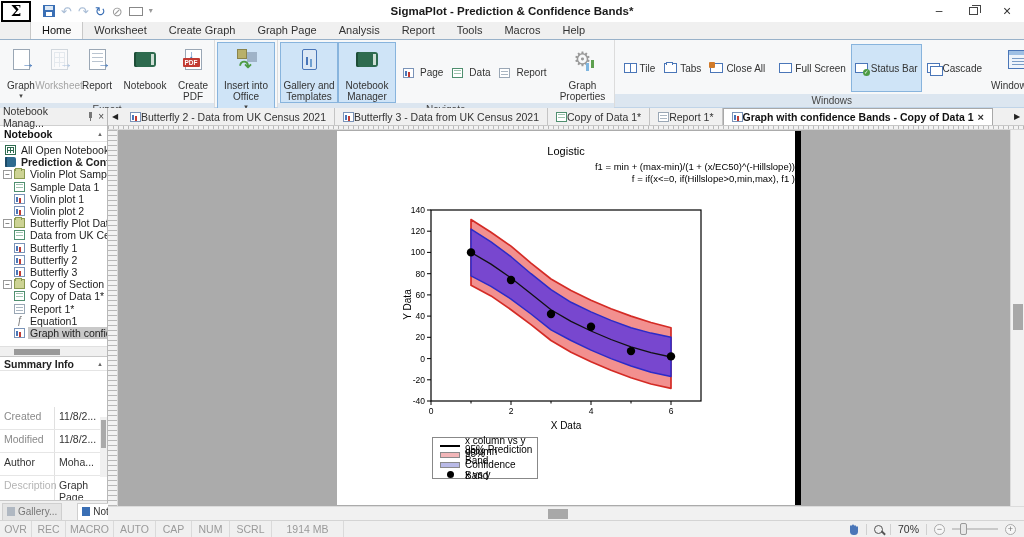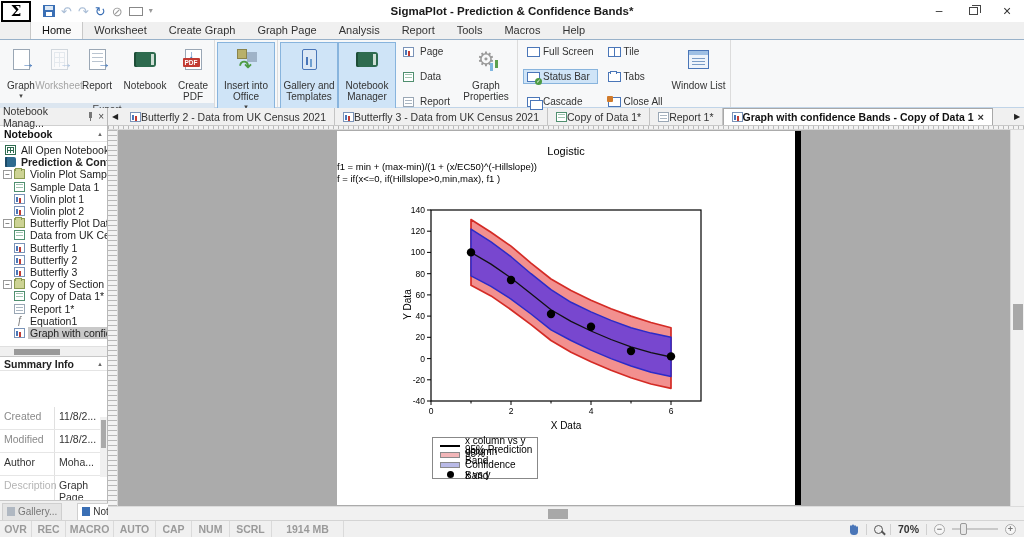--- a/index.html
+++ b/index.html
@@ -33,21 +33,21 @@
   .rgroup { display:flex; flex-direction:column; border-right:1px solid #dcdcdc; }
   .rgroup-body { flex:1; display:flex; align-items:stretch; padding:2px 2px 0; }
   .rgroup-label { height:13px; font-size:10px; color:#444; text-align:center; background:#dce6f0; line-height:13px; }
   .rgroup-label.blue { background:#c2d8ee; }
   .rbtn { width:38px; display:flex; flex-direction:column; align-items:center; padding-top:3px; border:1px solid transparent; }
   .rbtn.wide { width:58px; }
   .rbtn.hl { background:#cfe4f7; border:1px solid #88b4dd; }
   .rbtn .rlabel { font-size:10px; color:#333; text-align:center; line-height:1.1; margin-top:8px; }
   .rbtn.disabled .rlabel { color:#a5a5a5; }
   .caret { font-size:7px; color:#444; line-height:1; margin-top:1px; }
-  .smallcol { display:flex; flex-direction:column; justify-content:flex-start; padding:2px 3px; gap:10px; }
+  .smallcol { display:flex; justify-content:flex-start; padding:2px 3px; gap:1px; }
   .sbtn { display:flex; align-items:center; gap:3px; font-size:10px; color:#333; padding:1px 3px; border:1px solid transparent; white-space:nowrap; }
   .sbtn.hl { background:#cfe4f7; border:1px solid #88b4dd; }
 
   
   .ric { height:26px; display:flex; align-items:center; justify-content:center; position:relative; }
   .ic-doc { width:17px; height:21px; background:#fff; border:1px solid #9aa7b5; position:relative; }
   .ic-doc::after { content:"→"; position:absolute; right:-6px; bottom:-2px; color:#3a6fb5; font-weight:bold; font-size:13px; }
   .ic-doc.grid { background:linear-gradient(#fff 0 0) , #fff; }
   .ic-doc.grid::before { content:""; position:absolute; inset:2px; background:
       repeating-linear-gradient(180deg,#c9d4e0 0 1px,transparent 1px 5px),
@@ -150,34 +150,34 @@
   .canvas { flex:1; background:#ababab; position:relative; overflow:hidden; }
   .vscroll { width:14px; flex:none; background:#f1f1f1; border-left:1px solid #dcdcdc; position:relative; }
   .vscroll .thumb { position:absolute; left:2px; top:174px; width:10px; height:26px; background:#a8a8a8; }
   .hscroll { height:14px; flex:none; background:#f1f1f1; border-top:1px solid #dcdcdc; position:relative; }
   .hscroll .thumb { position:absolute; top:2px; left:440px; width:20px; height:10px; background:#a8a8a8; }
 
   
   .page { position:absolute; left:219px; top:1px; width:458px; height:374px; background:#fff; }
   .pageshadow { position:absolute; left:677px; top:1px; width:6px; height:374px; background:#000; }
   .gtitle { position:absolute; left:0; right:0; top:14px; text-align:center; font-size:11px; color:#000; }
-  .geq { position:absolute; left:0; right:0; text-align:left; font-size:9.5px; color:#000; }
+  .geq { position:absolute; left:0; right:0; text-align:right; font-size:9.5px; color:#000; }
   .gxlabel { position:absolute; left:0; width:458px; top:289px; text-align:center; font-size:10px; color:#000; }
   .gylabel { position:absolute; left:40px; top:168px; width:60px; font-size:10px; color:#000; transform:rotate(-90deg); transform-origin:center; text-align:center; }
   #plot-svg { position:absolute; left:0; top:0; }
   #plot-svg text.tick { font-family:"Liberation Sans",sans-serif; font-size:8.5px; fill:#000; }
   .legend { position:absolute; left:95px; top:306px; width:106px; height:42px; border:1px solid #888; background:#fff; padding:3px 0 0 7px; }
   .lrow { display:flex; align-items:center; height:9.5px; font-size:10px; color:#000; }
   .lsw { width:20px; margin-right:5px; display:flex; align-items:center; justify-content:center; flex:none; }
   .lsw .line { width:20px; height:2px; background:#000; }
   .lsw .band { width:20px; height:6px; border:1px solid #8a8a8a; }
   .lsw .dot { width:7px; height:7px; border-radius:50%; background:#000; }
 
   
-  .statusbar { height:17px; background:#f0f0f0; border-top:1px solid #d4d4d4; display:flex; align-items:center; font-size:10.5px; color:#9a9a9a; flex:none;font-weight:bold; }
+  .statusbar { height:17px; background:#f0f0f0; border-top:1px solid #d4d4d4; display:flex; align-items:center; font-size:10.5px; color:#9a9a9a; flex:none; }
   .sseg { height:100%; display:flex; align-items:center; justify-content:center; border-right:1px solid #dadada; padding:0 6px; white-space:nowrap; }
   .sseg.pos { color:#333; justify-content:flex-start; width:150px; border-left:1px solid #dadada; margin-left:46px; }
   .sspacer { flex:1; }
   .sright { display:flex; align-items:center; gap:7px; padding-right:8px; color:#555; }
   .magnifier { width:9px; height:9px; border:1.5px solid #555; border-radius:50%; position:relative; }
   .magnifier::after { content:""; position:absolute; width:5px; height:1.5px; background:#555; right:-4px; bottom:-1px; transform:rotate(45deg); }
   .zoomlabel { color:#333; }
   .zbtn { width:11px; height:11px; border:1px solid #aaa; border-radius:50%; font-size:9px; line-height:9px; text-align:center; color:#777; background:#f7f7f7; }
   .ztrack { width:46px; height:2px; background:#c9c9c9; position:relative; }
   .ztrack .zthumb { position:absolute; left:8px; top:-5px; width:7px; height:12px; background:#e8e8e8; border:1px solid #9a9a9a; border-radius:2px; }
@@ -307,44 +307,44 @@
           <div class="rlabel">Graph Properties</div>
         </div>
       </div>
       <div class="rgroup-label">Navigate</div>
     </div>
 
     <div class="rgroup">
       <div class="rgroup-body">
         <div class="smallcol">
           <div class="sbtn">
+              <span class="wicon tile"></span>
+              <span>Tile</span>
+            </div>
+          <div class="sbtn">
+              <span class="wicon tabfold"></span>
+              <span>Tabs</span>
+            </div>
+          <div class="sbtn">
+              <span class="wicon closeall"></span>
+              <span>Close All</span>
+            </div>
+        </div>
+        <div class="smallcol">
+          <div class="sbtn">
               <span class="wicon"></span>
               <span>Full Screen</span>
             </div>
           <div class="sbtn hl">
               <span class="wicon check"></span>
               <span>Status Bar</span>
             </div>
           <div class="sbtn">
               <span class="wicon cascade"></span>
               <span>Cascade</span>
-            </div>
-        </div>
-        <div class="smallcol">
-          <div class="sbtn">
-              <span class="wicon tile"></span>
-              <span>Tile</span>
-            </div>
-          <div class="sbtn">
-              <span class="wicon tabfold"></span>
-              <span>Tabs</span>
-            </div>
-          <div class="sbtn">
-              <span class="wicon closeall"></span>
-              <span>Close All</span>
             </div>
         </div>
         <div class="rbtn wide">
           <div class="ric">
               <span class="ic-winlist"></span>
             </div>
           <div class="rlabel">Window List</div>
         </div>
       </div>
       <div class="rgroup-label">Windows</div>

